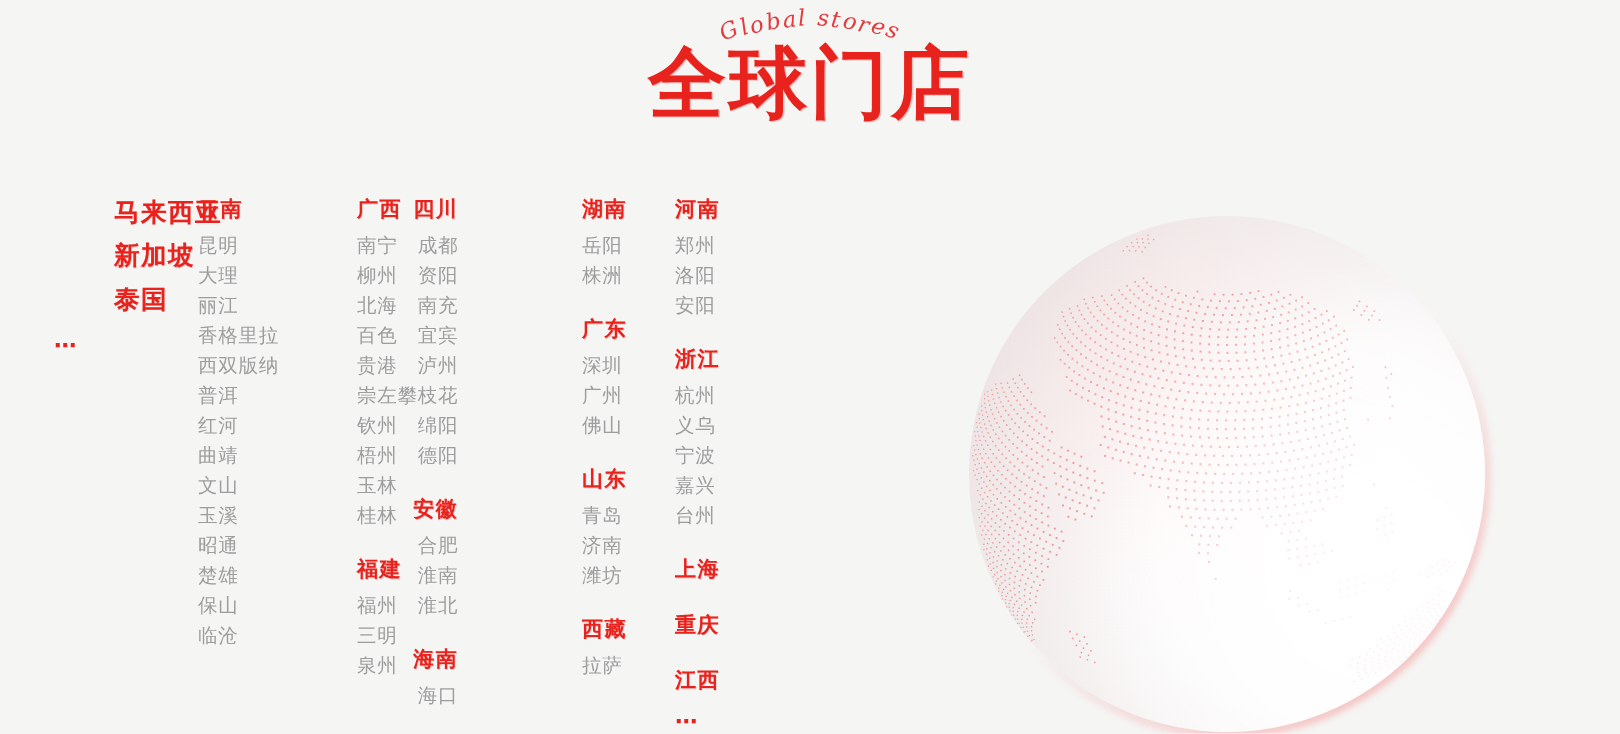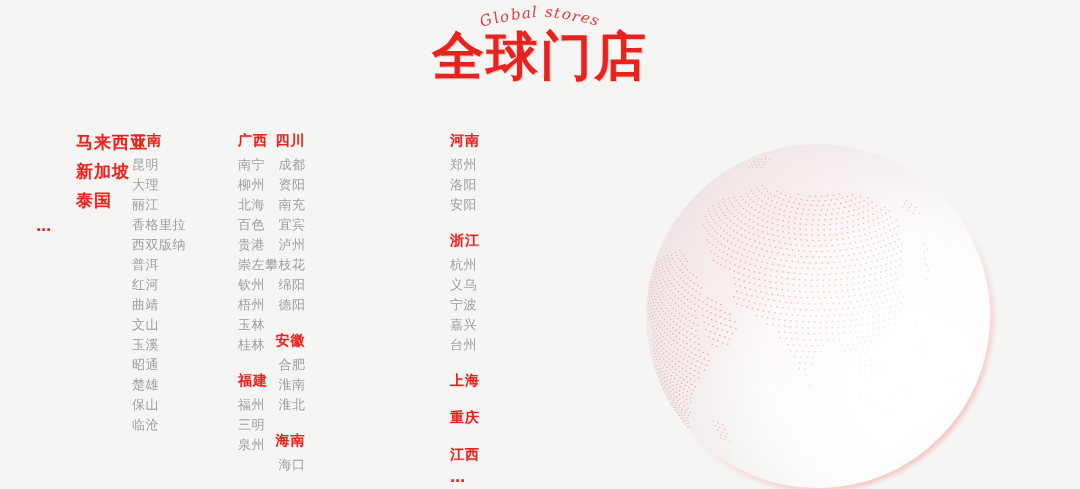--- a/index.html
+++ b/index.html
@@ -246,20 +246,43 @@
       </div>
       <div class="region-head spaced">安徽</div>
       <div class="city-group">
         <div class="city">合肥</div>
         <div class="city">淮南</div>
         <div class="city">淮北</div>
       </div>
       <div class="region-head spaced">海南</div>
       <div class="city-group">
         <div class="city">海口</div>
+      </div>
+    </div>
+    <div class="col" style="left: 388px;">
+      <div class="region-head">湖南</div>
+      <div class="city-group">
+        <div class="city">岳阳</div>
+        <div class="city">株洲</div>
+      </div>
+      <div class="region-head spaced">广东</div>
+      <div class="city-group">
+        <div class="city">深圳</div>
+        <div class="city">广州</div>
+        <div class="city">佛山</div>
+      </div>
+      <div class="region-head spaced">山东</div>
+      <div class="city-group">
+        <div class="city">青岛</div>
+        <div class="city">济南</div>
+        <div class="city">潍坊</div>
+      </div>
+      <div class="region-head spaced">西藏</div>
+      <div class="city-group">
+        <div class="city">拉萨</div>
       </div>
     </div>
     <div class="col" style="left: 450px;">
       <div class="region-head">河南</div>
       <div class="city-group">
         <div class="city">郑州</div>
         <div class="city">洛阳</div>
         <div class="city">安阳</div>
       </div>
       <div class="region-head spaced">浙江</div>

